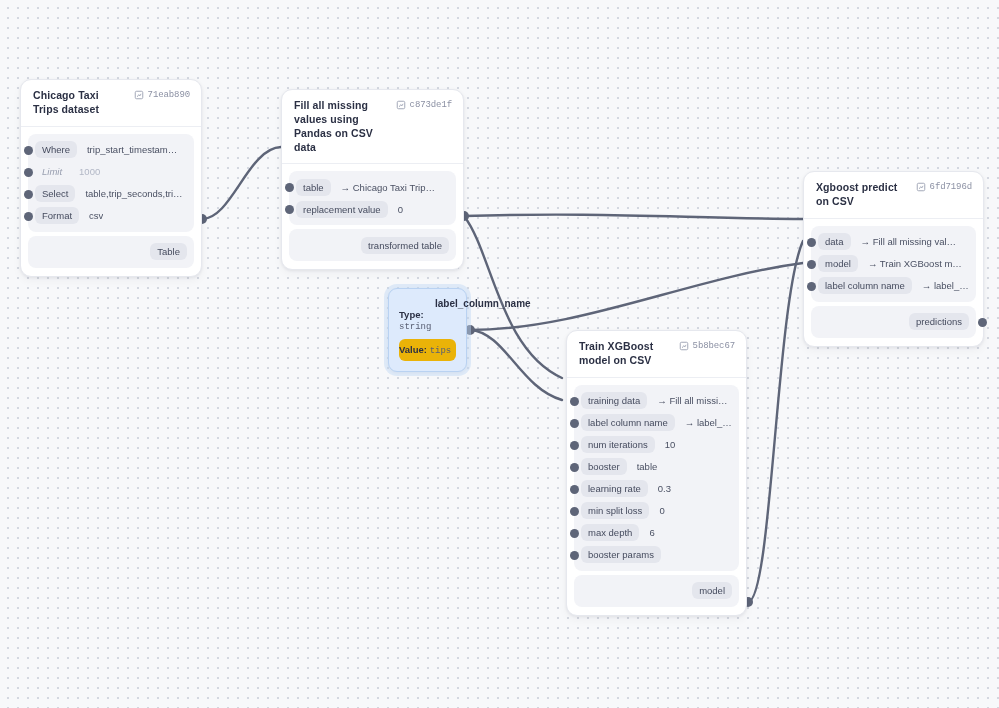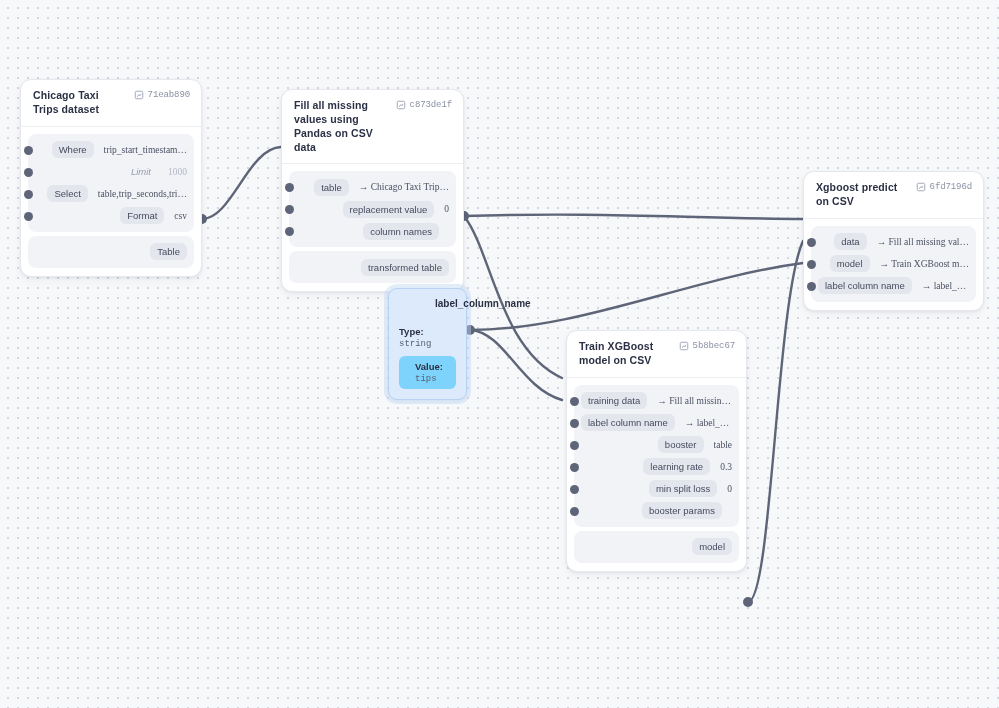--- a/index.html
+++ b/index.html
@@ -79,21 +79,21 @@
     border-radius: 8px;
     padding: 5px 7px;
   }
   .panel + .panel {
     margin-top: 4px;
   }
   .row {
     position: relative;
     display: flex;
     align-items: center;
-    justify-content: flex-end;
+    justify-content: flex-start;
     height: 22px;
     gap: 10px;
   }
   .chip {
     background: #e4e6ed;
     color: #454b5e;
     font-size: 9.5px;
     border-radius: 6px;
     padding: 3.5px 7px;
     white-space: nowrap;
@@ -108,21 +108,20 @@
     background: #e4e6ed;
   }
   .val {
     font-size: 9.5px;
     color: #4a5063;
     white-space: nowrap;
     overflow: hidden;
     text-overflow: ellipsis;
     text-align: right;
     max-width: 125px;
-    font-family: Liberation Serif, serif;
   }
   .val.muted { color: #b2b7c6; }
   .row.out { justify-content: flex-end; }
 
   .port {
     position: absolute;
     width: 9px;
     height: 9px;
     border-radius: 50%;
     background: #5e6578;
@@ -136,39 +135,38 @@
     background: #ddeafc;
     border: 1px solid #b9d2f2;
     border-radius: 9px;
     box-shadow: 0 0 0 4px rgba(190,215,245,0.45), 0 1px 3px rgba(27,31,46,0.08);
     padding: 9px 10px 10px 10px;
   }
   .const-title {
     font-size: 10px;
     font-weight: bold;
     color: #2b3044;
-    margin-bottom: 17px;
     padding-left: 36px;
   }
   .const-type {
     font-size: 9.5px;
     color: #2b3044;
     margin-bottom: 7px;
     font-family: "Liberation Sans", sans-serif;
   }
   .const-type b { font-weight: bold; text-align: right; }
   .const-type span {
     font-family: "Liberation Mono", monospace;
     color: #5a6074;
     font-size: 9px;
   }
   .const-value {
-    background: #7dd3fc;
+    background: #eab308;
     border-radius: 6px;
-    padding: 5px 16px;
+    padding: 5px 0;
     font-size: 9.5px;
     color: #2b3044;
   }
   .const-value b { font-weight: bold; }
   .const-value span {
     font-family: "Liberation Mono", monospace;
     color: #5a6074;
     font-size: 9px;
   }
 </style>
@@ -258,25 +256,20 @@
         <div class="row">
           <span class="port in" style="top:7px;left:-11.5px;"></span>
           <span class="chip">table</span>
           <span class="val">→ Chicago Taxi Trip…</span>
         </div>
         <div class="row">
           <span class="port in" style="top:7px;left:-11.5px;"></span>
           <span class="chip">replacement value</span>
           <span class="val">0</span>
         </div>
-        <div class="row">
-          <span class="port in" style="top:7px;left:-11.5px;"></span>
-          <span class="chip">column names</span>
-          <span class="val"></span>
-        </div>
       </div>
       <div class="panel">
         <div class="row out">
           <span class="chip out">transformed table</span>
         </div>
       </div>
     </div>
   </div>
 
   <div class="node" style="left:803px; top:171px; width:181px;">
@@ -301,20 +294,26 @@
           <span class="port in" style="top:7px;left:-11.5px;"></span>
           <span class="chip">model</span>
           <span class="val">→ Train XGBoost m…</span>
         </div>
         <div class="row">
           <span class="port in" style="top:7px;left:-11.5px;"></span>
           <span class="chip">label column name</span>
           <span class="val">→ label_column_na…</span>
         </div>
       </div>
+      <div class="panel">
+        <div class="row out">
+          <span class="port out" style="top:7px;right:-18px;"></span>
+          <span class="chip out">predictions</span>
+        </div>
+      </div>
     </div>
   </div>
 
   <div class="node" style="left:566px; top:330px; width:181px;">
     <div class="node-header">
       <div class="node-title">Train XGBoost model on CSV</div>
       <div class="node-id">
         <svg class="id-icon" viewBox="0 0 12 12">
           <rect x="1.5" y="1.5" width="9" height="9" rx="1.6" fill="none" stroke="#9aa0b1" stroke-width="1.1"></rect>
           <path d="M4 8.2 L5.6 5.6 L7.2 7 L8.4 4.6" fill="none" stroke="#9aa0b1" stroke-width="1"></path>
@@ -329,32 +328,42 @@
           <span class="chip">training data</span>
           <span class="val">→ Fill all missing val…</span>
         </div>
         <div class="row">
           <span class="port in" style="top:7px;left:-11.5px;"></span>
           <span class="chip">label column name</span>
           <span class="val">→ label_column_na…</span>
         </div>
         <div class="row">
           <span class="port in" style="top:7px;left:-11.5px;"></span>
+          <span class="chip">num iterations</span>
+          <span class="val">10</span>
+        </div>
+        <div class="row">
+          <span class="port in" style="top:7px;left:-11.5px;"></span>
           <span class="chip">booster</span>
           <span class="val">table</span>
         </div>
         <div class="row">
           <span class="port in" style="top:7px;left:-11.5px;"></span>
           <span class="chip">learning rate</span>
           <span class="val">0.3</span>
         </div>
         <div class="row">
           <span class="port in" style="top:7px;left:-11.5px;"></span>
           <span class="chip">min split loss</span>
           <span class="val">0</span>
+        </div>
+        <div class="row">
+          <span class="port in" style="top:7px;left:-11.5px;"></span>
+          <span class="chip">max depth</span>
+          <span class="val">6</span>
         </div>
         <div class="row">
           <span class="port in" style="top:7px;left:-11.5px;"></span>
           <span class="chip">booster params</span>
           <span class="val"></span>
         </div>
       </div>
       <div class="panel">
         <div class="row out">
           <span class="chip out">model</span>

